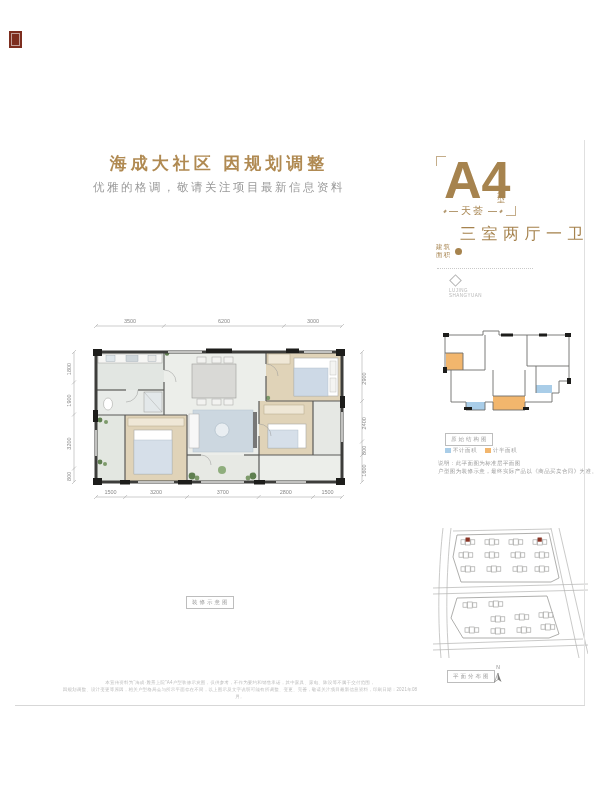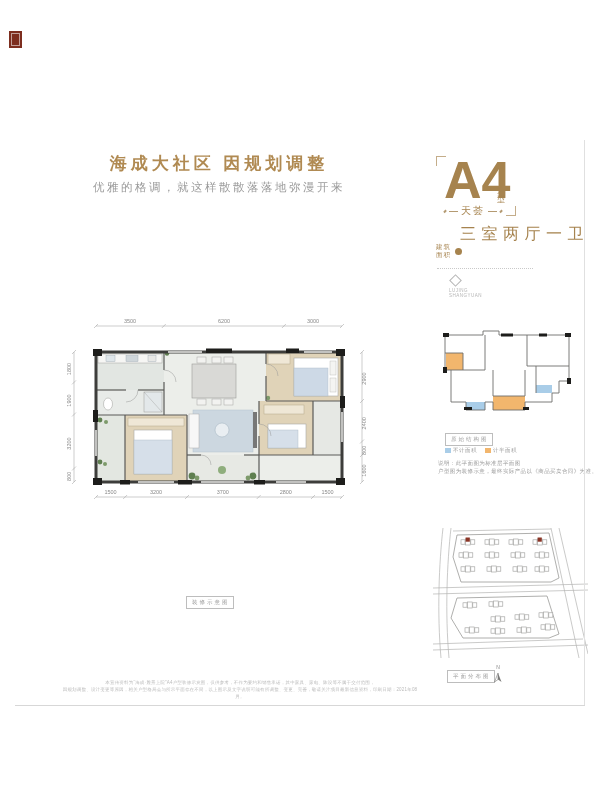--- a/index.html
+++ b/index.html
@@ -58,21 +58,21 @@
   svg text{font-family:"Liberation Sans","DejaVu Sans",sans-serif;}
 </style>
 </head>
 <body>
 
 <div class="abs seal">
     <div class="seal-inner"></div>
   </div>
 
 <div class="abs headline">海成大社区 因规划调整</div>
-<div class="abs subhead">优雅的格调，就这样散散落落地弥漫开来</div>
+<div class="abs subhead">优雅的格调，敬请关注项目最新信息资料</div>
 
 <div class="abs bracket-tl"></div>
 <div class="abs bracket-br"></div>
 <div class="abs unit-name">A4</div>
 <div class="abs unit-suffix">
   <span>户</span><br>
   <span>型</span>
 </div>
 <div class="abs series-row">
   <span class="series-dot"></span>

